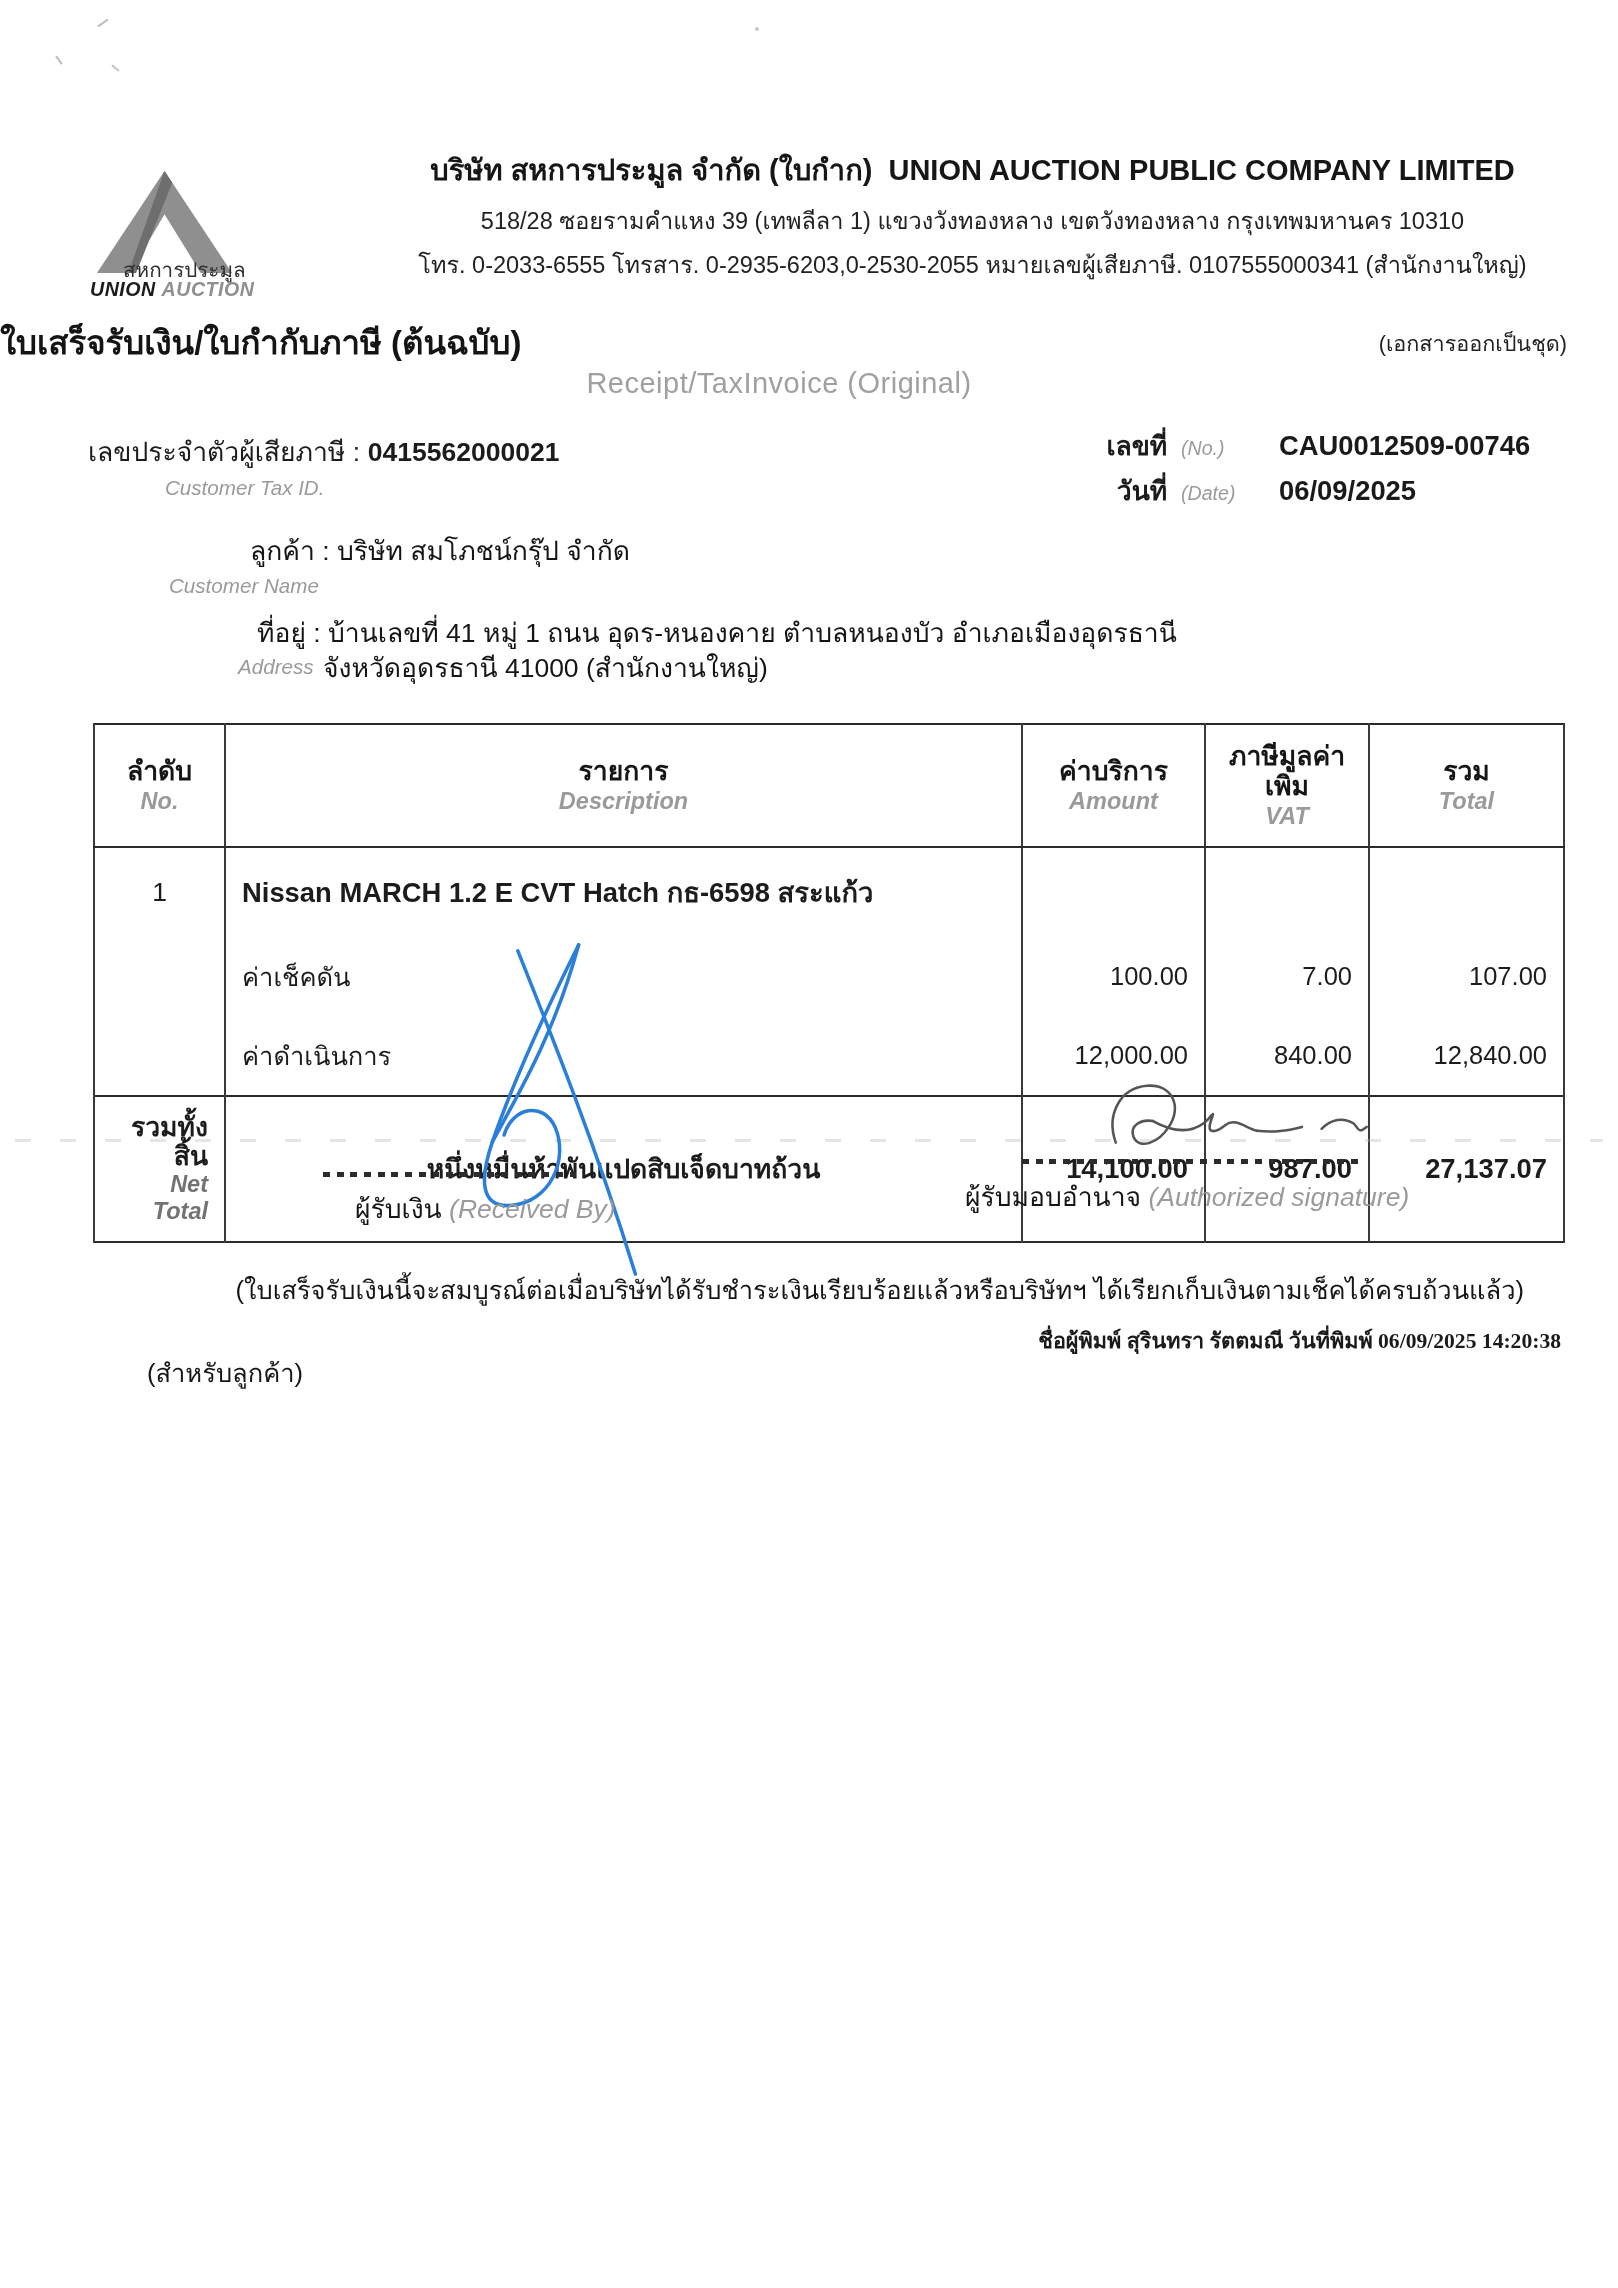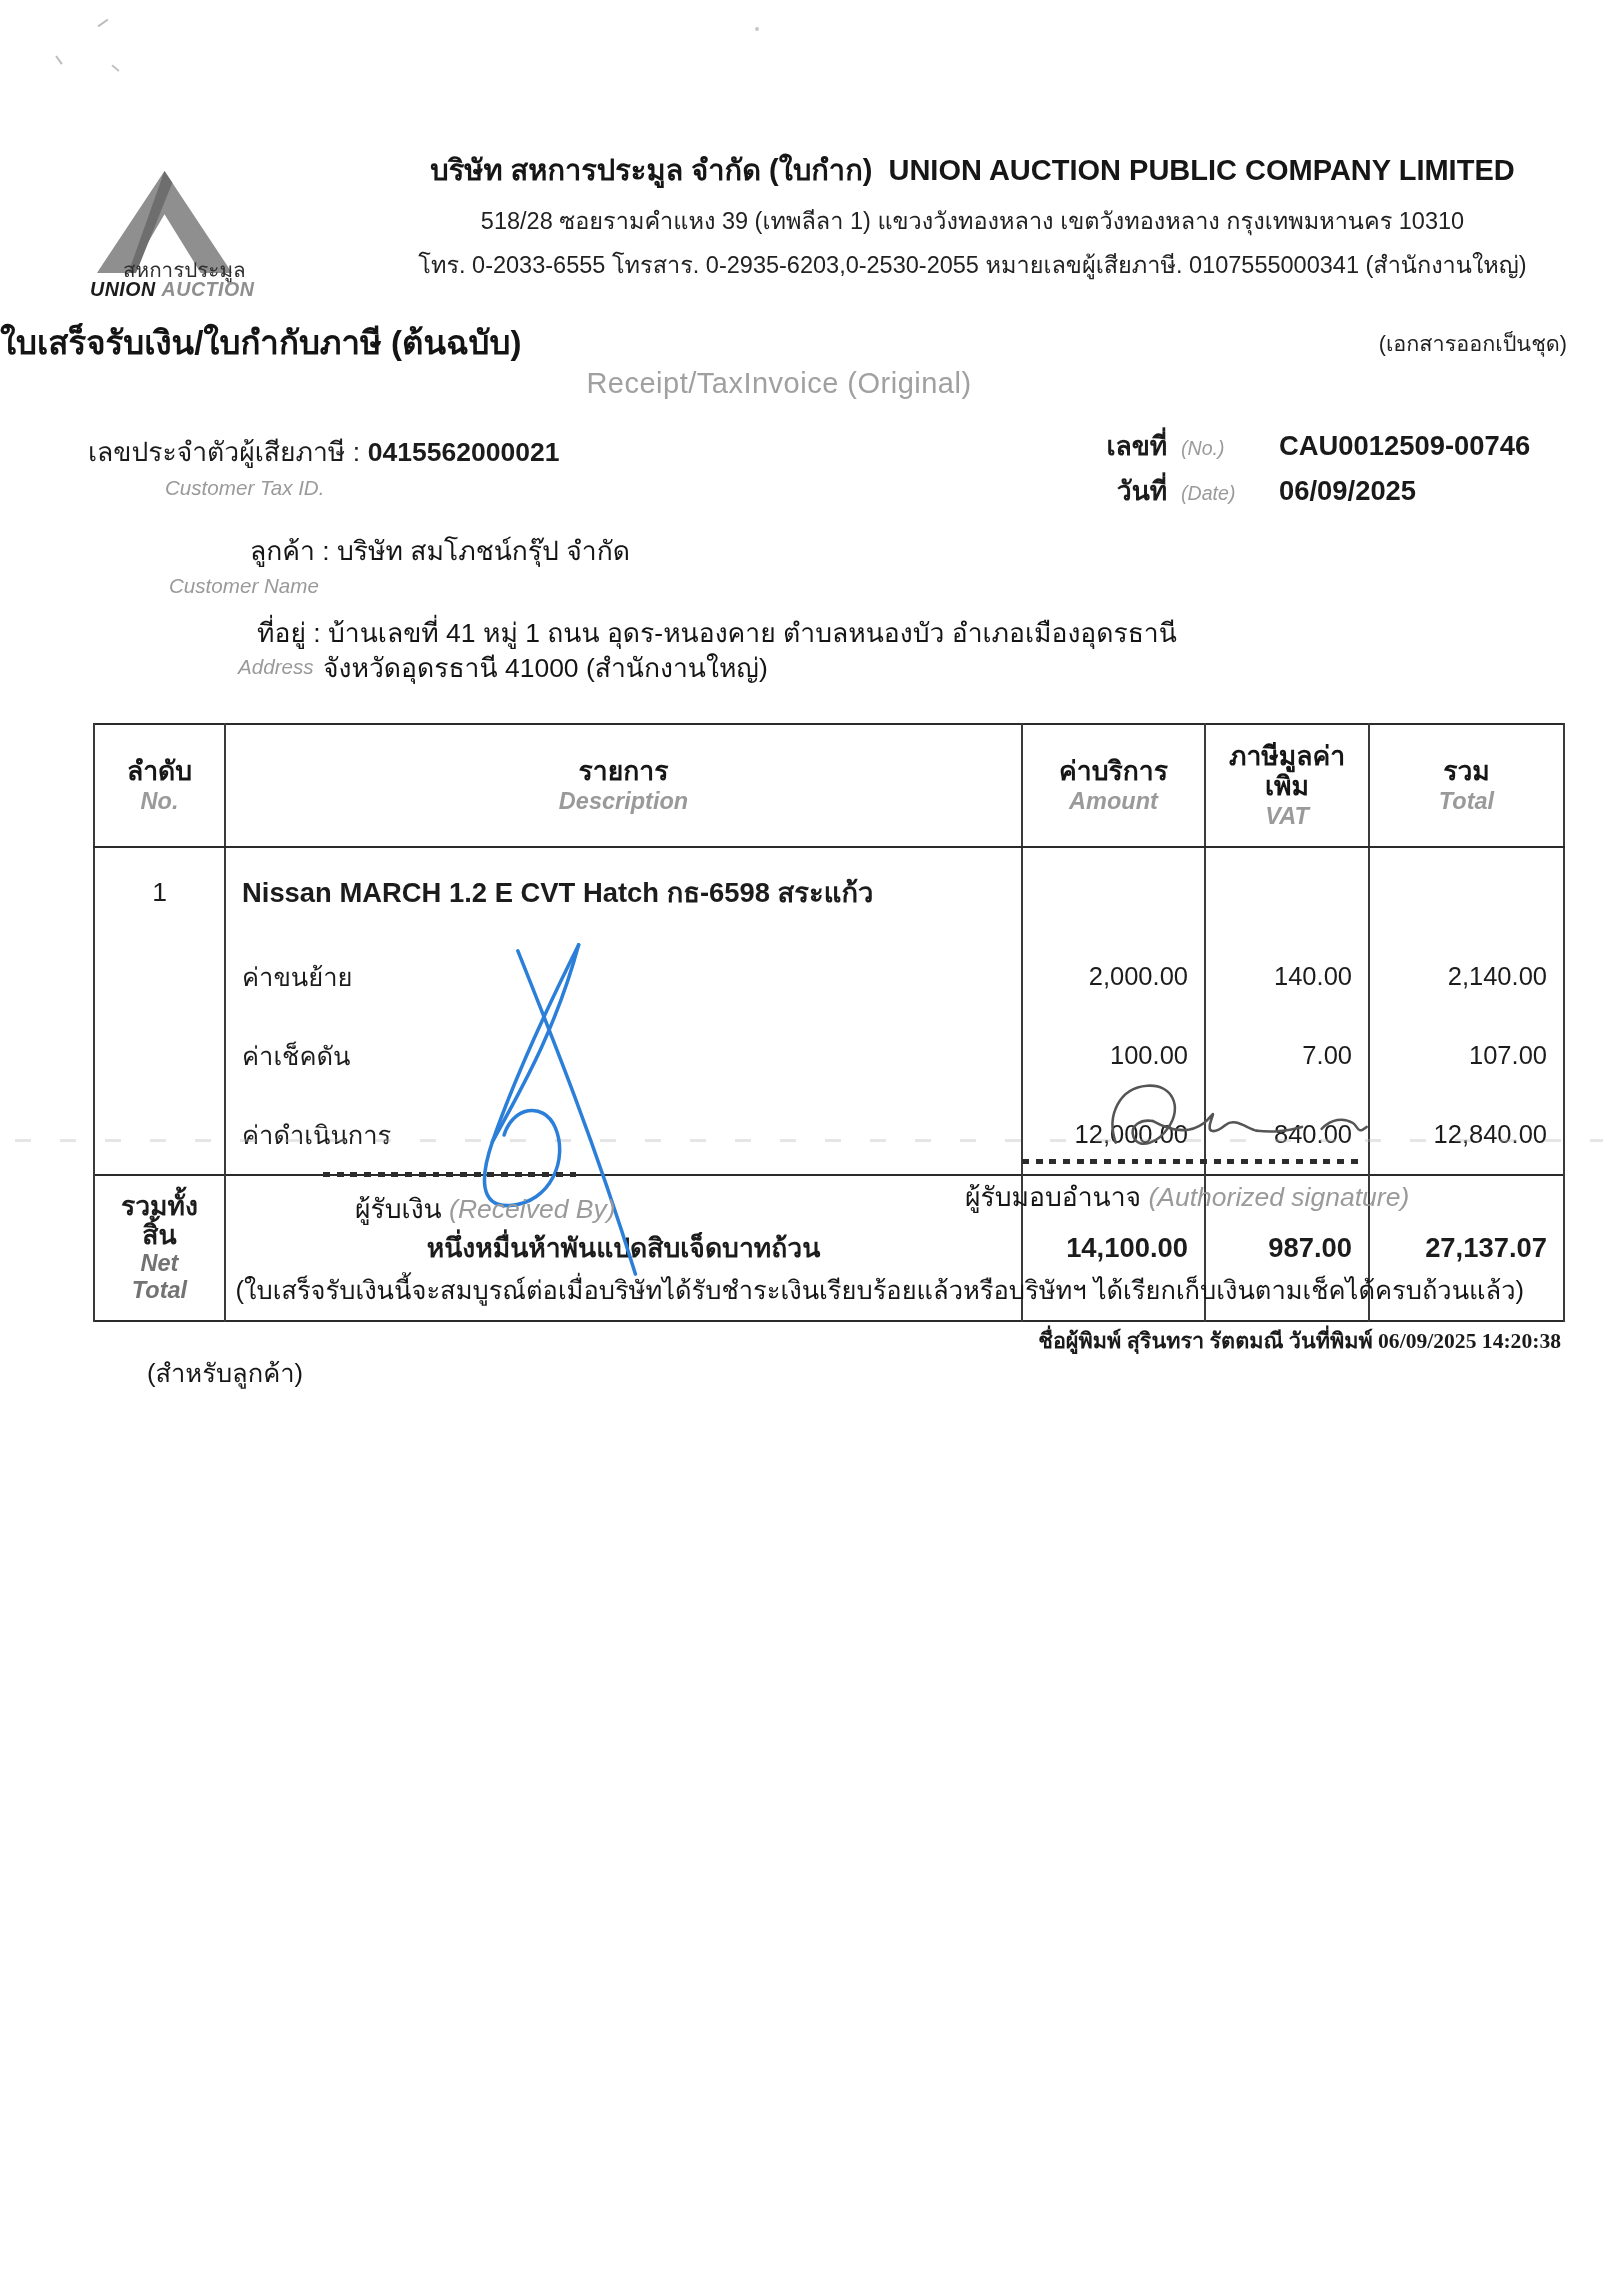--- a/index.html
+++ b/index.html
@@ -7,21 +7,21 @@
     position:relative;
     width:1618px;height:2289px;
     margin:0 auto;
     background:#ffffff;
     font-family:"Liberation Sans","DejaVu Sans",sans-serif;
     color:#1c1c1c;
     overflow:hidden;
   }
   .nowrap{white-space:nowrap;}
   .muted{color:#9a9a9a;font-style:italic;}
-  .center{text-align:center;}
+  .center{text-align:right;}
 
   
   .logo-tri{position:absolute;left:93px;top:169px;}
   .logo-th{position:absolute;left:123px;top:253px;font-size:20.6px;color:#2e2e2e;}
   .logo-en{position:absolute;left:90px;top:278px;font-size:19.6px;font-weight:bold;font-style:italic;letter-spacing:0.5px;}
   .logo-en .g{color:#8f8f8f;}
   .co-block{position:absolute;left:392px;top:147px;width:1161px;text-align:center;}
   .co-line1{font-size:29px;font-weight:bold;color:#161616;}
   .co-line2{font-size:23.5px;margin-top:8.8px;color:#222;}
   .co-line3{font-size:23.5px;margin-top:7px;color:#222;}
@@ -193,27 +193,20 @@
     <tbody>
       <tr class="title-row">
         <td class="no-cell">1</td>
         <td class="desc-title nowrap">Nissan MARCH 1.2 E CVT Hatch กธ-6598 สระแก้ว</td>
         <td></td>
         <td></td>
         <td></td>
       </tr>
       <tr class="fee-row">
         <td></td>
-        <td class="desc-fee">ค่าขนย้าย</td>
-        <td class="num">2,000.00</td>
-        <td class="num">140.00</td>
-        <td class="num">2,140.00</td>
-      </tr>
-      <tr class="fee-row">
-        <td></td>
         <td class="desc-fee">ค่าเช็คดัน</td>
         <td class="num">100.00</td>
         <td class="num">7.00</td>
         <td class="num">107.00</td>
       </tr>
       <tr class="fee-row">
         <td></td>
         <td class="desc-fee">ค่าดำเนินการ</td>
         <td class="num">12,000.00</td>
         <td class="num">840.00</td>

